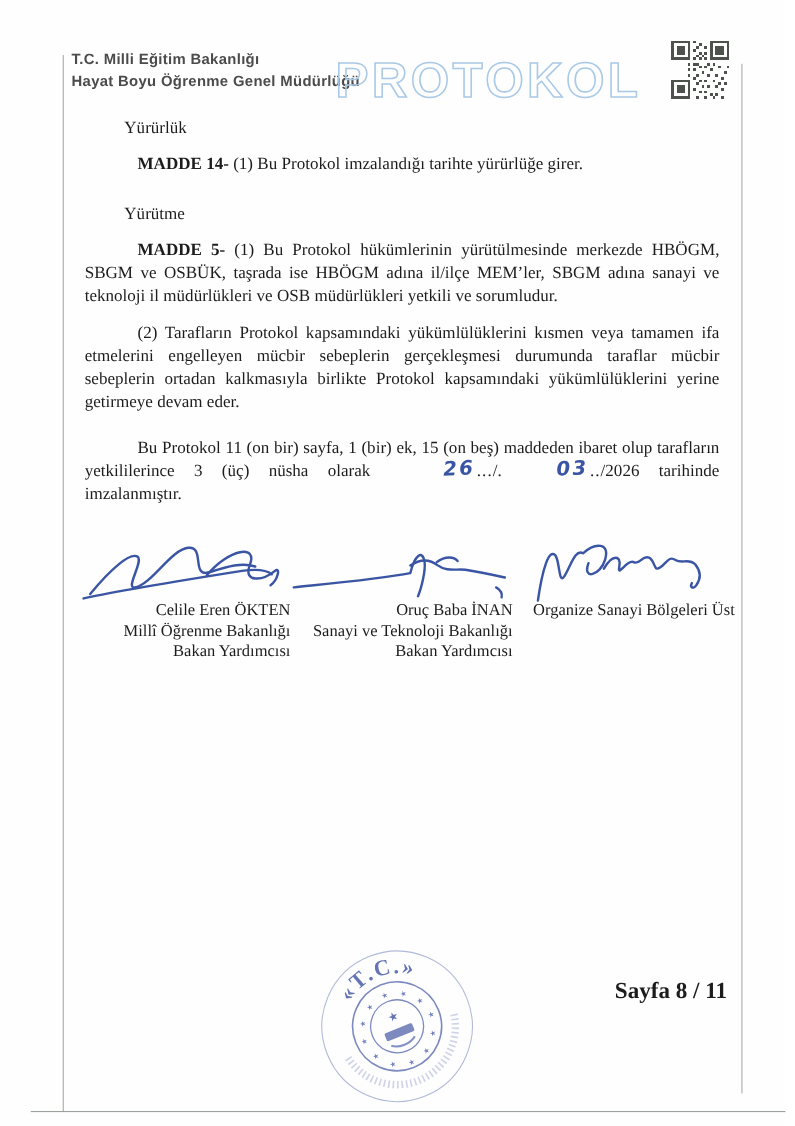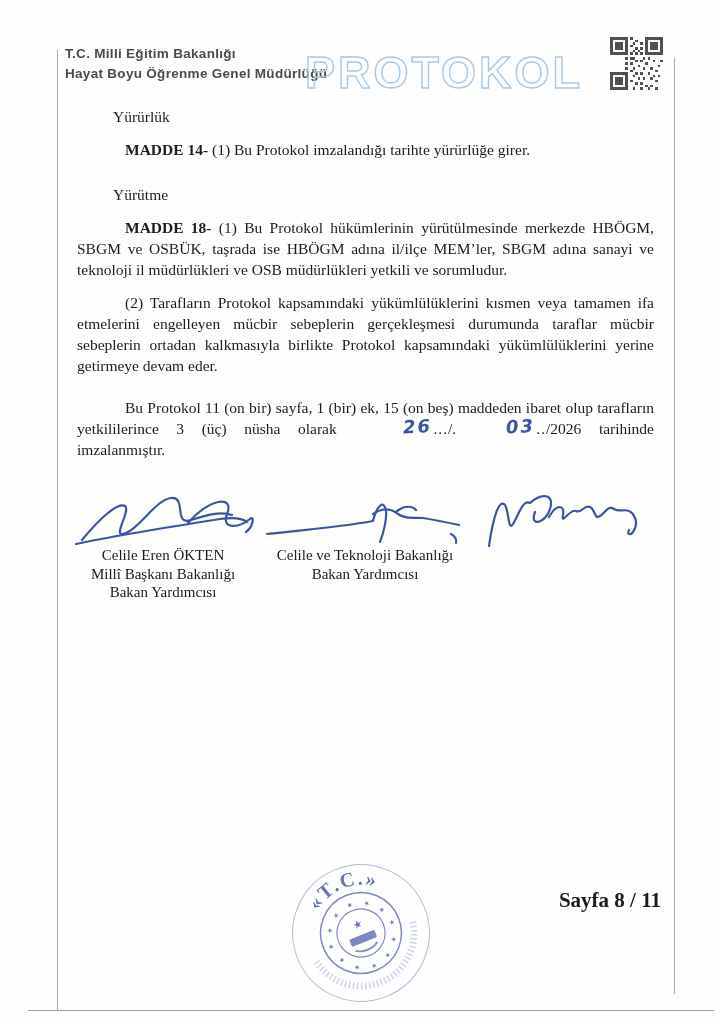--- a/index.html
+++ b/index.html
@@ -41,21 +41,21 @@
     color:#3a55a4;font-size:18px;letter-spacing:2px;
     transform:rotate(-3deg);line-height:1;
     padding:0 1px;
   }
   .dots{letter-spacing:1px;}
   
   .signatures{
     position:absolute;left:62px;top:490px;width:606px;
     display:flex;justify-content:space-between;
   }
-  .sig-col{width:202px;text-align:center;font-size:15px;line-height:18.5px;}
+  .sig-col{width:202px;text-align:right;font-size:15px;line-height:18.5px;}
   .sig-col svg{display:block;margin:0 auto -2px auto;}
   .sig-stroke{stroke:#3a55a4;stroke-width:2.2;fill:none;stroke-linecap:round;stroke-linejoin:round;}
   
   .stamp{position:absolute;left:284px;top:856px;opacity:.85;}
   
   .footer{
     position:absolute;right:53px;top:888px;
     font-size:21px;font-weight:bold;
   }
 </style>
@@ -143,57 +143,59 @@
       <rect x="15" y="20" width="1" height="1"></rect>
         <rect x="18" y="20" width="1" height="1"></rect>
     </g>
   </svg>
 
   <div class="doc-body">
     <h3>Yürürlük</h3>
     <p><b>MADDE 14-</b> <span>(1) Bu Protokol imzalandığı tarihte yürürlüğe girer.</span></p>
 
     <h3 class="gap">Yürütme</h3>
-    <p><b>MADDE 18-</b> <span>(1) Bu Protokol hükümlerinin yürütülmesinde merkezde HBÖGM,  SBGM ve OSBÜK,  taşrada ise HBÖGM adına il/ilçe MEM’ler, SBGM adına sanayi ve teknoloji il müdürlükleri ve OSB müdürlükleri yetkili ve sorumludur.</span></p>
+    <p><b>MADDE 5-</b> <span>(1) Bu Protokol hükümlerinin yürütülmesinde merkezde HBÖGM,  SBGM ve OSBÜK,  taşrada ise HBÖGM adına il/ilçe MEM’ler, SBGM adına sanayi ve teknoloji il müdürlükleri ve OSB müdürlükleri yetkili ve sorumludur.</span></p>
     <p>(2)  Tarafların Protokol kapsamındaki yükümlülüklerini kısmen veya tamamen ifa etmelerini engelleyen mücbir sebeplerin gerçekleşmesi durumunda taraflar mücbir sebeplerin ortadan kalkmasıyla birlikte Protokol kapsamındaki yükümlülüklerini yerine getirmeye devam eder.</p>
 
     <p class="gap"><span>Bu Protokol 11 (on bir) sayfa, 1 (bir) ek, 15 (on beş) maddeden ibaret olup tarafların yetkililerince 3 (üç) nüsha olarak</span>
       <span class="hand">26</span><span class="dots">...</span><span>/</span><span class="dots">.</span><span class="hand">03</span><span class="dots">..</span><span>/2026</span>
       <span>tarihinde imzalanmıştır.</span></p>
   </div>
 
   <div class="signatures">
 
     <div class="sig-col">
       <svg width="190" height="58" viewBox="0 0 190 58">
         <path class="sig-stroke" d="M14,50 C32,28 50,12 57,16 C63,20 45,46 55,44 C71,40 87,10 103,8 C119,6 105,36 123,30 C139,25 152,21 164,25"></path>
         <path class="sig-stroke" d="M8,54 C45,46 95,38 152,29 C166,27 174,28 179,32"></path>
         <path class="sig-stroke" d="M120,33 C140,9 167,4 159,24 C153,40 171,38 182,29 C187,25 185,37 178,42"></path>
       </svg>
       <div>Celile Eren ÖKTEN</div>
-      <div>Millî Başkanı Bakanlığı</div>
+      <div>Millî Öğrenme Bakanlığı</div>
       <div>Bakan Yardımcısı</div>
     </div>
 
     <div class="sig-col">
       <svg width="200" height="58" viewBox="0 0 200 58">
         <path class="sig-stroke" d="M2,44 C50,39 82,36 108,31 C112,15 119,9 121,21 C122,29 118,45 115,52"></path>
         <path class="sig-stroke" d="M108,24 C120,16 128,20 133,24 C141,30 150,27 158,28 C170,30 180,32 194,35"></path>
         <path class="sig-stroke" d="M132,21 C140,15 148,16 151,20"></path>
         <path class="sig-stroke" d="M186,44 C190,46 192,50 191,53"></path>
       </svg>
-      <div>Celile ve Teknoloji Bakanlığı</div>
+      <div>Oruç Baba İNAN</div>
+      <div>Sanayi ve Teknoloji Bakanlığı</div>
       <div>Bakan Yardımcısı</div>
     </div>
 
     <div class="sig-col">
       <svg width="180" height="58" viewBox="0 0 180 58">
         <path class="sig-stroke" d="M12,56 C16,28 22,8 28,15 C32,21 31,42 36,34 C42,24 46,9 53,13 C64,3 78,3 73,19 C69,33 52,38 58,22"></path>
         <path class="sig-stroke" d="M72,27 C80,13 88,15 86,25 C84,36 93,18 99,21 C105,24 107,14 113,17 C119,20 117,30 123,26 C129,22 131,15 137,19 C143,23 149,17 155,23 C159,28 161,35 156,42 C153,46 150,44 152,40"></path>
       </svg>
+      <div>Organize Sanayi Bölgeleri Üst</div>
     </div>
 
   </div>
 
   <svg class="stamp" width="154" height="154" viewBox="0 0 160 160">
     <g transform="rotate(-22 80 80)" stroke="#4a5da8" fill="none">
       <circle cx="80" cy="80" r="71" stroke-width="1" opacity="0.5"></circle>
       <path d="M134.2,89.5 A55,55 0 0 1 25.8,89.5" stroke-width="7" stroke-dasharray="1.6 2.6" opacity="0.3"></path>
       <path id="tcArc" d="M 30,80 A 50,50 0 0 1 130,80" stroke="none"></path>
       <text font-family="Liberation Serif, serif" font-size="21" font-weight="bold" fill="#4a5da8" stroke="none" letter-spacing="2">

